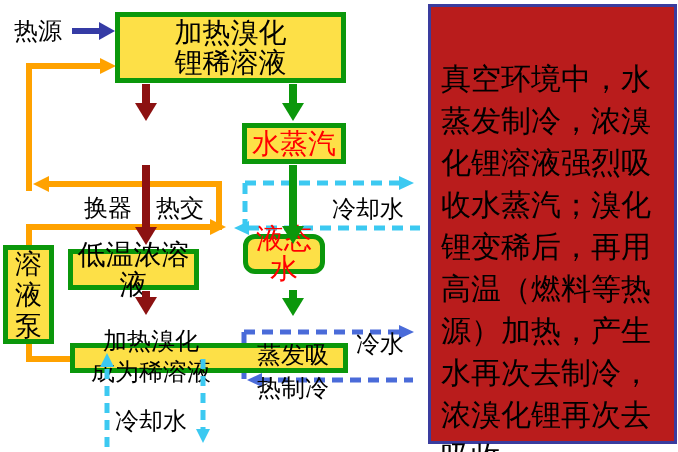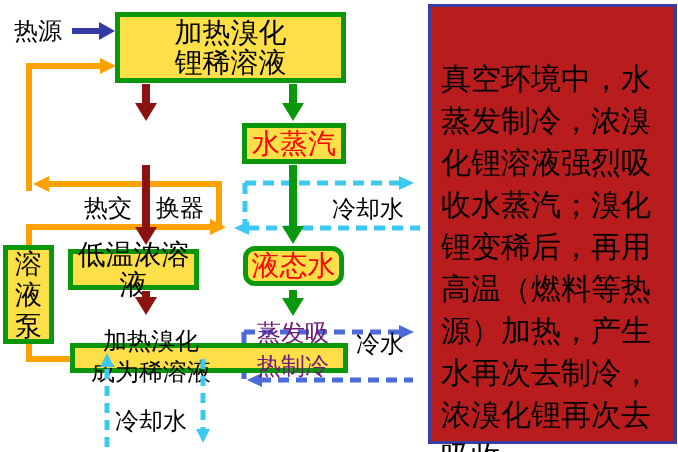--- a/index.html
+++ b/index.html
@@ -14,21 +14,21 @@
     position:absolute;box-sizing:border-box;border:5px solid #0B970B;background:#fde047;
     display:flex;align-items:center;justify-content:center;text-align:center;z-index:2;
   }
   .gbox .lbl{white-space:pre-line;font-size:28px;line-height:30px;}
   .red-text{color:#FF0000;}
   .free-label{
     position:absolute;z-index:2;font-size:24px;line-height:31px;white-space:pre-line;text-align:center;
   }
   .hx{display:flex;justify-content:space-between;white-space:nowrap;}
   #pump-box .lbl{font-size:27px;line-height:31px;}
-  #evaporator-label{color:#701a75;line-height:33px;z-index:2;}
+  #evaporator-label{color:#000000;line-height:33px;z-index:2;margin-top:22px;}
   #side-panel{
     position:absolute;left:428px;top:4px;width:249px;height:440px;box-sizing:border-box;
     border:3px solid #3A3C9E;background:#b91c1c;z-index:2;
     padding:9px 4px 0 10px;font-size:30px;line-height:42px;white-space:pre-line;
   }
 </style>
 </head>
 <body>
 
 <div id="stage">
@@ -75,37 +75,37 @@
 
 
   <div class="gbox" style="left:242px;top:123px;width:104px;height:41px;">
     <span class="lbl red-text">水蒸汽</span>
   </div>
 
   <div class="gbox" style="left:68px;top:249px;width:131px;height:41px;">
     <span class="lbl">低温浓溶液</span>
   </div>
 
-  <div class="gbox" style="left:243px;top:246px;width:101px;height:40px;border-radius:12px;">
+  <div class="gbox" style="left:243px;top:234px;width:82px;height:40px;border-radius:12px;">
     <span class="lbl red-text">液态水</span>
   </div>
 
   <div class="gbox" id="pump-box" style="left:3px;top:245px;width:51px;height:99px;">
     <span class="lbl">溶
 液
 泵</span>
   </div>
 
   <div class="gbox" style="left:70px;top:343px;width:278px;height:30px;"></div>
 
   <div class="free-label" style="left:14px;top:16px;">热源</div>
 
   <div class="free-label hx" style="left:84px;top:193px;width:120px;">
+    <span>换器</span>
     <span>热交</span>
-    <span>换器</span>
   </div>
 
   <div class="free-label" style="left:332px;top:194px;">冷却水</div>
 
   <div class="free-label" style="left:76px;top:326px;width:150px;">加热溴化
 成为稀溶液</div>
 
   <div class="free-label" id="evaporator-label" style="left:247px;top:317px;width:92px;">蒸发吸
 热制冷</div>
 

